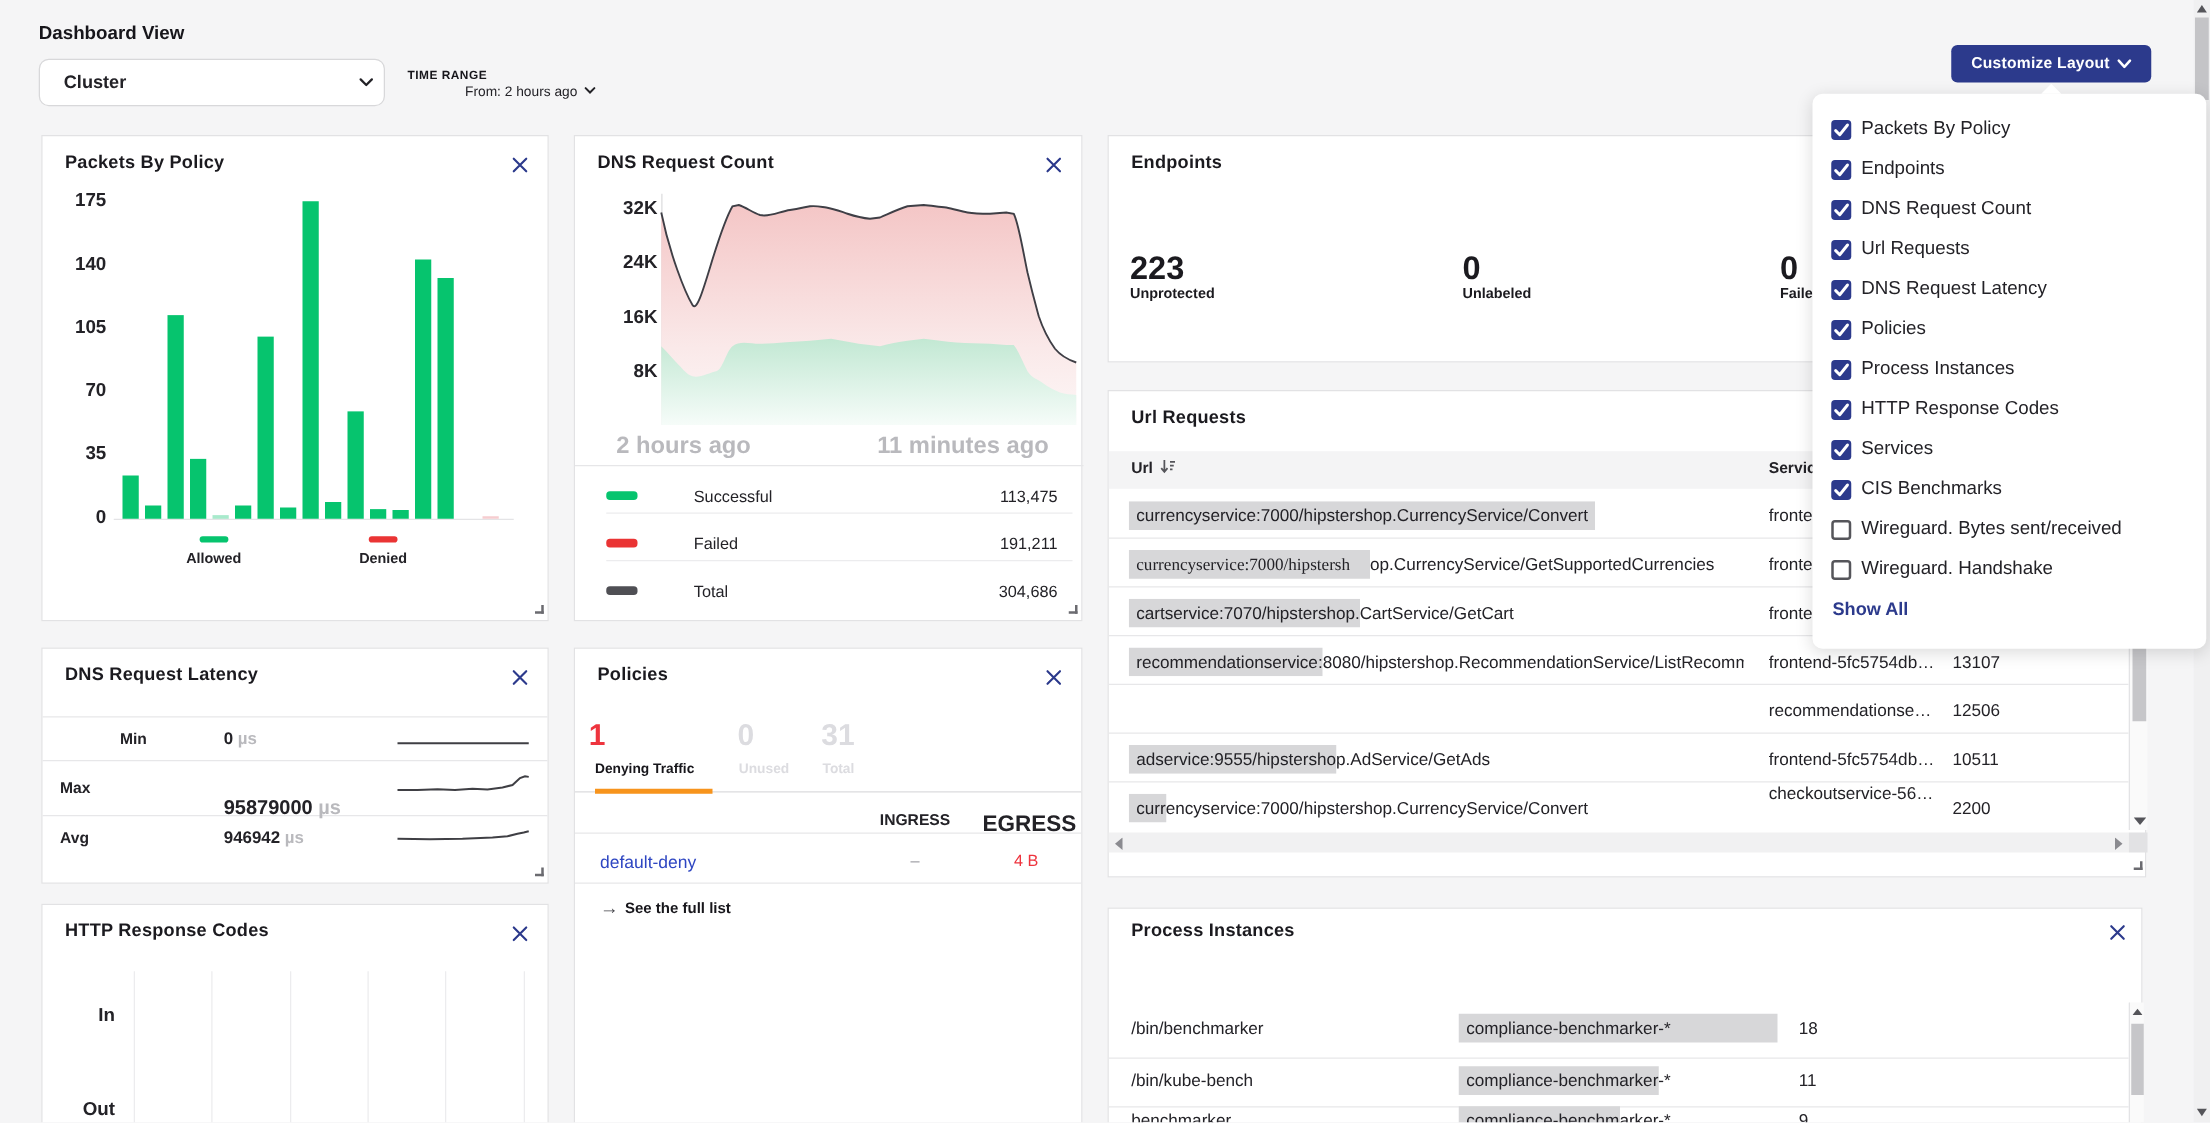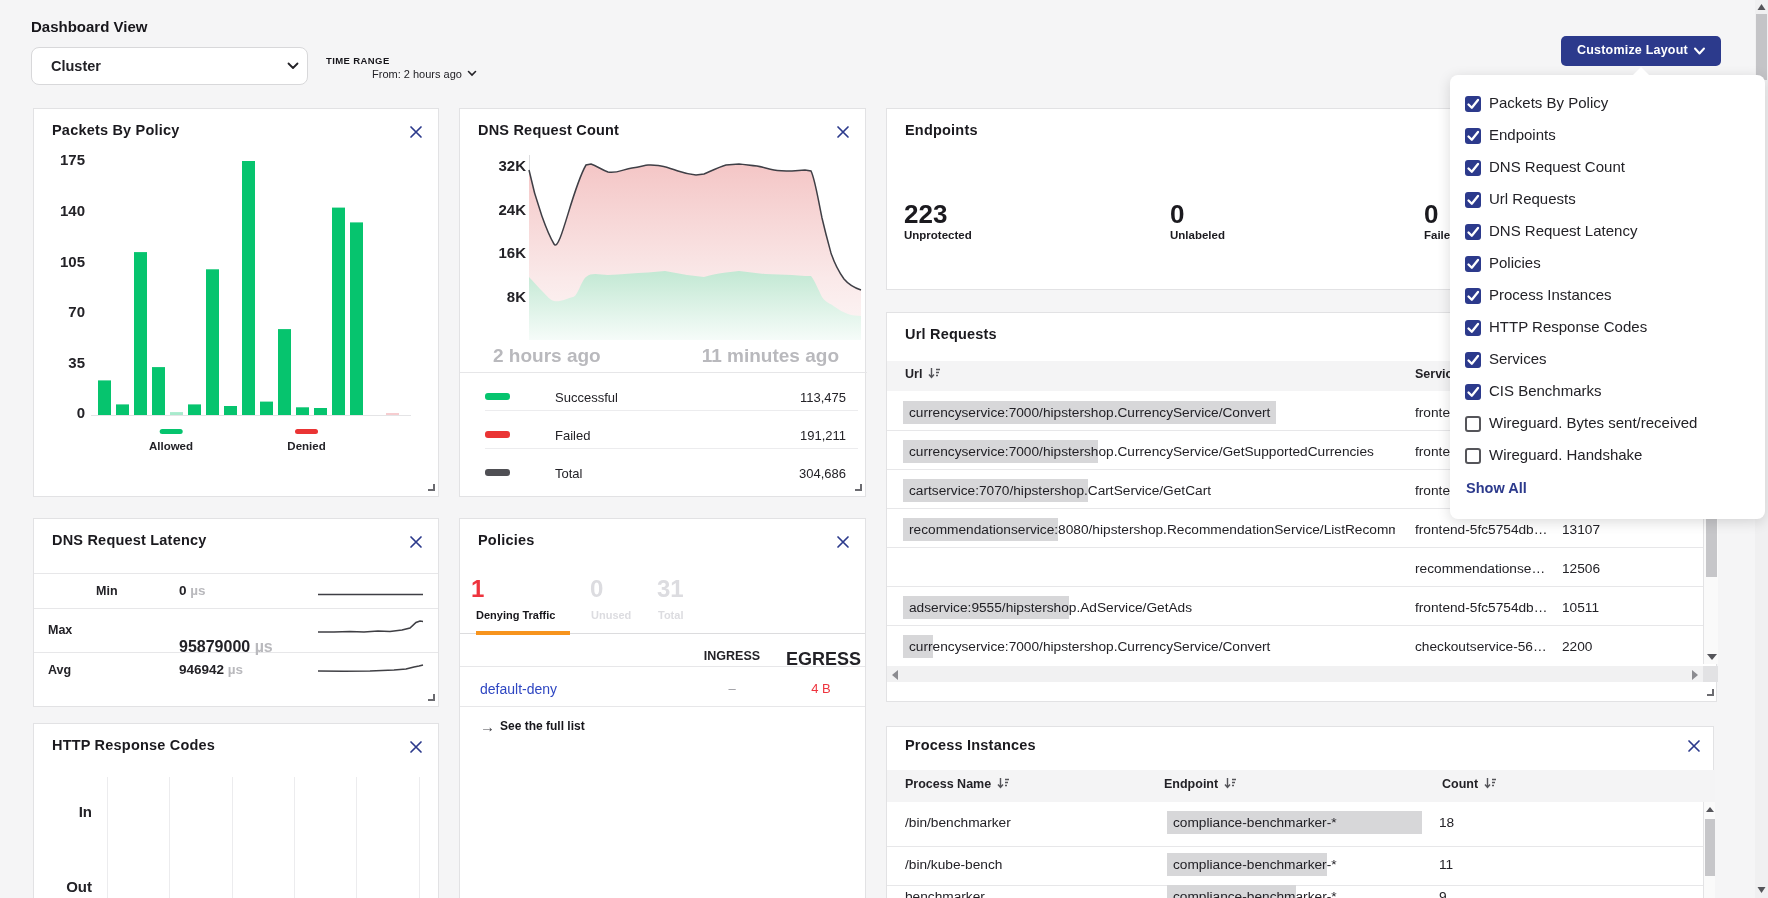--- a/index.html
+++ b/index.html
@@ -163,32 +163,32 @@
   <div class="thead" style="left:0;top:48px;width:816px;height:30px;">
     <span class="th abs" style="left:18px;top:6px;">Url<span class="sorti"><svg width="13" height="12" viewBox="0 0 13 12">
               <path d="M3.5 1 L3.5 10 M1 7.5 L3.5 10.5 L6 7.5" fill="none" stroke="#55555a" stroke-width="1.4"></path>
               <path d="M8 2.5 H12 M8 5.5 H11 M8 8.5 H10" stroke="#55555a" stroke-width="1.4"></path>
             </svg></span></span>
     <span class="th abs" style="left:528px;top:6px;">Service</span>
     <span class="th abs" style="left:675px;top:6px;">Count</span>
   </div>
   <div class="abs" style="left:0;top:78px;width:816px;height:273px;overflow:hidden;">
     <div class="row" style="left:16px;top:10px;width:492px;overflow:hidden;"><span class="chip hl">currencyservice:7000/hipstershop.CurrencyService/Convert</span></div>
-    <div class="row" style="left:16px;top:49px;width:492px;overflow:hidden;"><span class="chip"><span class="hl" style="padding:4px 0 4px 6px;margin-left:-6px;">currencyservice:7000/hipstersh</span>op.CurrencyService/GetSupportedCurrencies</span></div>
+    <div class="row" style="left:16px;top:49px;width:492px;overflow:hidden;"><span class="chip"><span class="hl" style="padding:4px 16px 4px 6px;margin-left:-6px;font-family:Liberation Serif, serif;">currencyservice:7000/hipstersh</span>op.CurrencyService/GetSupportedCurrencies</span></div>
     <div class="row" style="left:16px;top:88px;width:492px;overflow:hidden;"><span class="chip"><span class="hl" style="padding:4px 0 4px 6px;margin-left:-6px;">cartservice:7070/hipstershop.</span>CartService/GetCart</span></div>
     <div class="row" style="left:16px;top:127px;width:492px;overflow:hidden;"><span class="chip"><span class="hl" style="padding:4px 0 4px 6px;margin-left:-6px;">recommendationservice:</span>8080/hipstershop.RecommendationService/ListRecommendations</span></div>
     <div class="row" style="left:16px;top:205px;width:492px;overflow:hidden;"><span class="chip"><span class="hl" style="padding:4px 0 4px 6px;margin-left:-6px;">adservice:9555/hipstersho</span>p.AdService/GetAds</span></div>
     <div class="row" style="left:16px;top:244px;width:492px;overflow:hidden;"><span class="chip"><span class="hl" style="padding:4px 0 4px 6px;margin-left:-6px;">curr</span>encyservice:7000/hipstershop.CurrencyService/Convert</span></div>
     <div class="row" style="left:528px;top:14px;width:132px;overflow:hidden;">frontend-5fc5754db…</div>
     <div class="row" style="left:528px;top:53px;width:132px;overflow:hidden;">frontend-5fc5754db…</div>
     <div class="row" style="left:528px;top:92px;width:132px;overflow:hidden;">frontend-5fc5754db…</div>
     <div class="row" style="left:528px;top:131px;width:132px;overflow:hidden;">frontend-5fc5754db…</div>
     <div class="row" style="left:528px;top:170px;width:132px;overflow:hidden;">recommendationse…</div>
     <div class="row" style="left:528px;top:209px;width:132px;overflow:hidden;">frontend-5fc5754db…</div>
-    <div class="row" style="left:528px;top:248px;width:132px;overflow:hidden;">checkoutservice-56…</div>
+    <div class="row" style="left:528px;top:236px;width:132px;overflow:hidden;">checkoutservice-56…</div>
     <div class="row" style="left:675px;top:14px;">18056</div>
     <div class="row" style="left:675px;top:53px;">17493</div>
     <div class="row" style="left:675px;top:92px;">15028</div>
     <div class="row" style="left:675px;top:131px;">13107</div>
     <div class="row" style="left:675px;top:170px;">12506</div>
     <div class="row" style="left:675px;top:209px;">10511</div>
     <div class="row" style="left:675px;top:248px;">2200</div>
     <div class="sep" style="top:39px;"></div>
         <div class="sep" style="top:78px;"></div>
         <div class="sep" style="top:117px;"></div>
@@ -289,34 +289,20 @@
   </svg>
 </div>
 
 <div class="card" id="c-pi" style="left:886px;top:726px;width:828px;height:300px;">
   <div class="ct" style="top:10px;">Process Instances</div>
   <div class="cx" style="left:800px;top:12px;">
         <svg width="14" height="14" viewBox="0 0 14 14">
           <path d="M2 2 L12 12 M12 2 L2 12" stroke="#2c3a8c" stroke-width="1.7" stroke-linecap="round"></path>
         </svg>
       </div>
-  <div class="thead" style="left:0;top:43px;width:828px;height:32px;">
-    <span class="th abs" style="left:18px;top:7px;">Process Name<span class="sorti"><svg width="13" height="12" viewBox="0 0 13 12">
-              <path d="M3.5 1 L3.5 10 M1 7.5 L3.5 10.5 L6 7.5" fill="none" stroke="#55555a" stroke-width="1.4"></path>
-              <path d="M8 2.5 H12 M8 5.5 H11 M8 8.5 H10" stroke="#55555a" stroke-width="1.4"></path>
-            </svg></span></span>
-    <span class="th abs" style="left:277px;top:7px;">Endpoint<span class="sorti"><svg width="13" height="12" viewBox="0 0 13 12">
-              <path d="M3.5 1 L3.5 10 M1 7.5 L3.5 10.5 L6 7.5" fill="none" stroke="#55555a" stroke-width="1.4"></path>
-              <path d="M8 2.5 H12 M8 5.5 H11 M8 8.5 H10" stroke="#55555a" stroke-width="1.4"></path>
-            </svg></span></span>
-    <span class="th abs" style="left:555px;top:7px;">Count<span class="sorti"><svg width="13" height="12" viewBox="0 0 13 12">
-              <path d="M3.5 1 L3.5 10 M1 7.5 L3.5 10.5 L6 7.5" fill="none" stroke="#55555a" stroke-width="1.4"></path>
-              <path d="M8 2.5 H12 M8 5.5 H11 M8 8.5 H10" stroke="#55555a" stroke-width="1.4"></path>
-            </svg></span></span>
-  </div>
   <div class="row" style="left:18px;top:88px;">/bin/benchmarker</div>
   <div class="row" style="left:280px;top:84px;"><span class="chip hl" style="padding-right:85px;">compliance-benchmarker-*</span></div>
   <div class="row" style="left:552px;top:88px;">18</div>
   <div class="sep" style="top:119px;width:816px;right:auto;"></div>
   <div class="row" style="left:18px;top:130px;">/bin/kube-bench</div>
   <div class="row" style="left:280px;top:126px;"><span class="chip"><span class="hl" style="padding:4px 0 4px 6px;margin-left:-6px;">compliance-benchmarker</span>-*</span></div>
   <div class="row" style="left:552px;top:130px;">11</div>
   <div class="sep" style="top:158px;width:816px;right:auto;"></div>
   <div class="row" style="left:18px;top:162px;">benchmarker</div>
   <div class="row" style="left:280px;top:158px;"><span class="chip"><span class="hl" style="padding:4px 0 4px 6px;margin-left:-6px;">compliance-benchm</span>arker-*</span></div>

